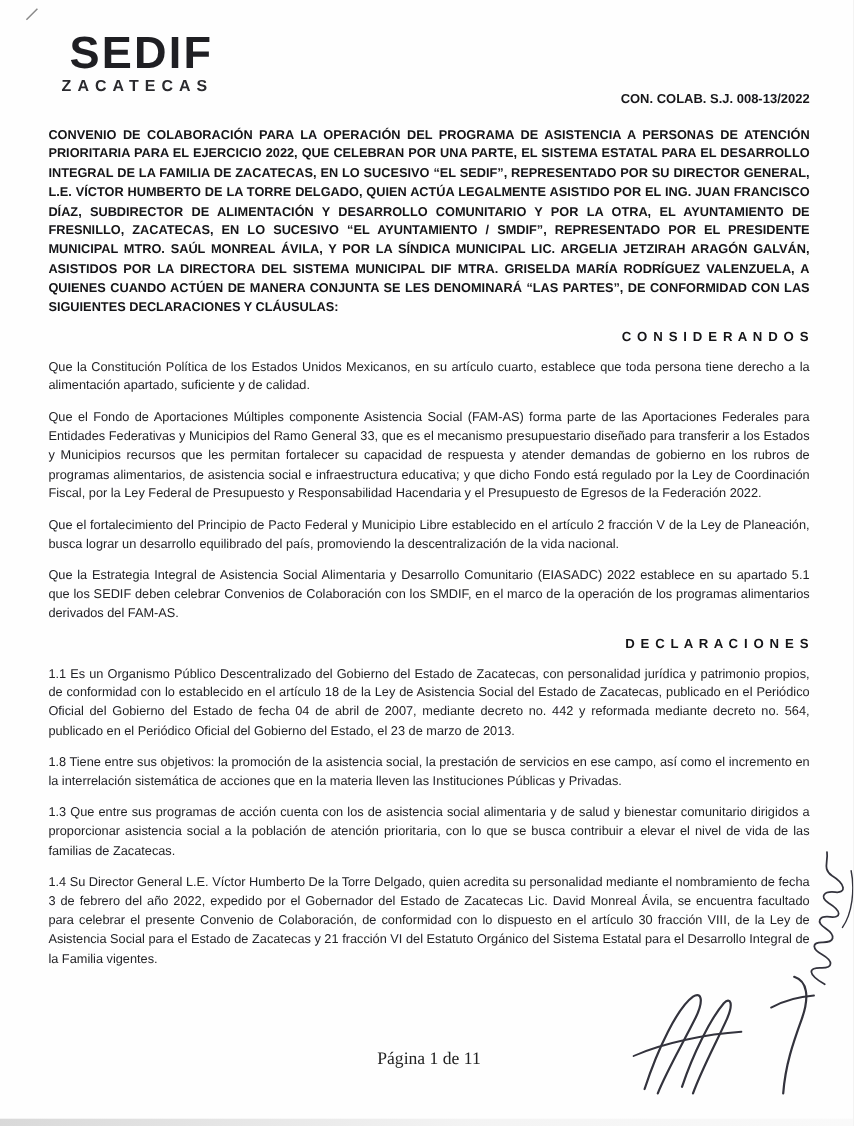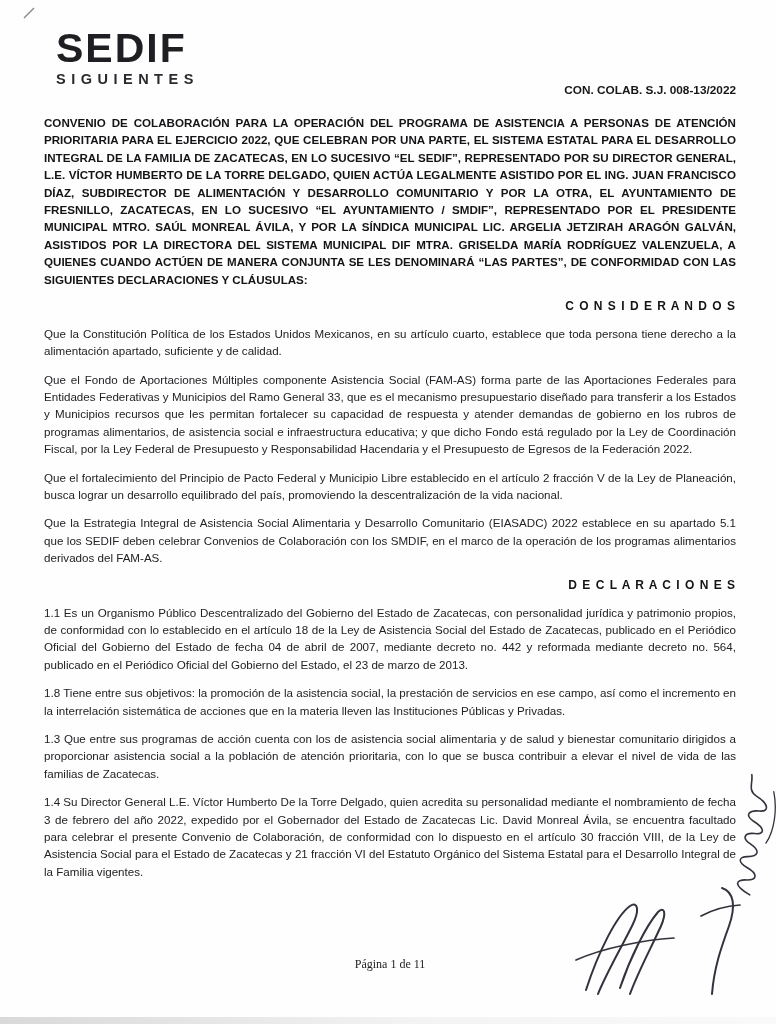--- a/index.html
+++ b/index.html
@@ -13,21 +13,21 @@
     padding:26px 40px 0 44px;
     display:flex;flex-direction:column;
     font-family:"Liberation Sans", sans-serif;
     color:#1b1b1f;
   }
   .page::after{
     content:"";position:absolute;left:0;right:0;bottom:0;height:7px;
     background:linear-gradient(to right,#c9c9c9,#efefef 55%,#f7f7f7);
     opacity:.7;
   }
-  .hdr{position:relative;height:88px;flex:0 0 auto;}
+  .hdr{position:relative;height:88px;flex:0 0 auto;text-align:right;}
   .logo{position:absolute;left:12px;top:2px;line-height:1;}
   .logo-title{
     font-size:41px;font-weight:700;letter-spacing:2px;color:#1f1f23;
   }
   .logo-subtitle{
     font-size:14.5px;font-weight:600;letter-spacing:5.5px;color:#2a2a2e;margin-top:3px;
   }
   .ref{
     position:absolute;right:0;bottom:17px;
     font-size:11.8px;font-weight:700;color:#17171a;
@@ -43,21 +43,21 @@
   h2{
     margin:6px 0 12px 0;
     font-size:12px;font-weight:700;text-align:right;color:#141417;
     letter-spacing:1px;
   }
   .decl-lead{margin-bottom:12px;}
   .ftr{
     flex:0 0 auto;
     text-align:center;
     font-family:"Liberation Serif", serif;
-    font-size:12px;color:#222;
+    font-size:16px;color:#222;
     padding:4px 0 52px 0;
   }
   .sig{position:absolute;pointer-events:none;}
   .sig path{fill:none;stroke:#33333d;stroke-linecap:round;}
   #sig-initials{left:568px;top:898px;}
   #sig-vertical{left:688px;top:882px;}
   #sig-rotated{left:692px;top:812px;transform:rotate(-78deg);}
   .scan-mark{position:absolute;left:22px;top:6px;}
 </style>
 </head>
@@ -65,21 +65,21 @@
 
 <div class="page">
 
   <svg class="scan-mark" width="14" height="14" viewBox="0 0 14 14">
       <path d="M2 12 L12 2" stroke="#8a8a8a" stroke-width="1.4" fill="none"></path>
     </svg>
 
   <div class="hdr">
     <div class="logo">
       <div class="logo-title">SEDIF</div>
-      <div class="logo-subtitle">SIGUIENTES</div>
+      <div class="logo-subtitle">ZACATECAS</div>
     </div>
     <div class="ref">CON. COLAB. S.J.  008-13/2022</div>
   </div>
 
   <div class="body-text">
     <p class="bold">CONVENIO DE COLABORACIÓN PARA LA OPERACIÓN DEL  PROGRAMA DE ASISTENCIA A PERSONAS DE ATENCIÓN PRIORITARIA PARA EL EJERCICIO 2022,  QUE CELEBRAN POR UNA PARTE, EL SISTEMA ESTATAL PARA EL DESARROLLO INTEGRAL DE LA FAMILIA DE ZACATECAS, EN LO SUCESIVO “EL SEDIF”, REPRESENTADO POR SU DIRECTOR GENERAL, L.E. VÍCTOR HUMBERTO DE LA TORRE DELGADO, QUIEN ACTÚA LEGALMENTE ASISTIDO POR EL ING. JUAN FRANCISCO DÍAZ, SUBDIRECTOR DE ALIMENTACIÓN Y DESARROLLO COMUNITARIO Y POR LA OTRA, EL AYUNTAMIENTO DE FRESNILLO, ZACATECAS, EN LO SUCESIVO “EL AYUNTAMIENTO / SMDIF”, REPRESENTADO POR EL PRESIDENTE MUNICIPAL MTRO. SAÚL MONREAL ÁVILA, Y POR  LA SÍNDICA MUNICIPAL LIC. ARGELIA JETZIRAH ARAGÓN GALVÁN, ASISTIDOS POR LA DIRECTORA DEL SISTEMA MUNICIPAL DIF MTRA. GRISELDA MARÍA RODRÍGUEZ VALENZUELA, A QUIENES CUANDO ACTÚEN DE MANERA CONJUNTA SE LES DENOMINARÁ “LAS PARTES”, DE CONFORMIDAD CON LAS SIGUIENTES DECLARACIONES Y CLÁUSULAS:</p>
 
     <h2>C O N S I D E R A N D O S</h2>
 
     <p>Que la Constitución Política de los Estados Unidos Mexicanos, en su artículo cuarto, establece que toda persona tiene derecho a la alimentación apartado, suficiente y de calidad.</p>

